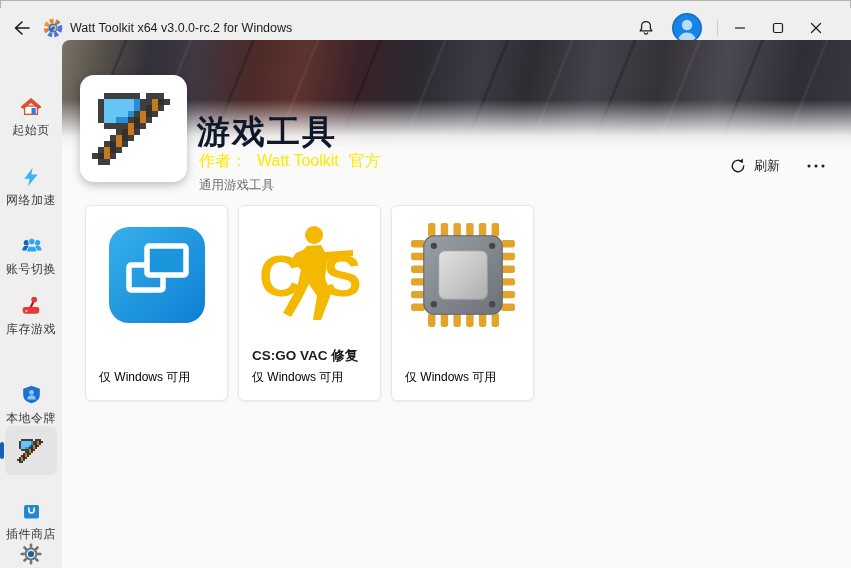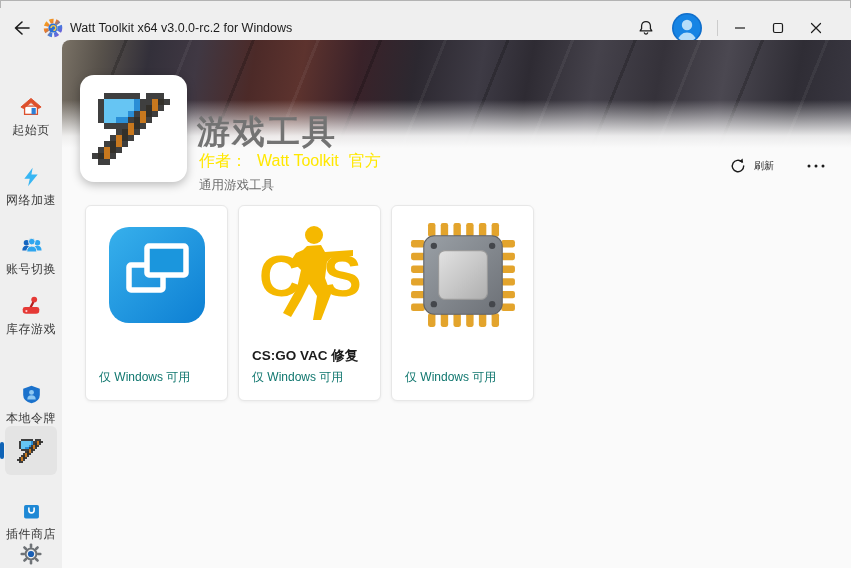--- a/index.html
+++ b/index.html
@@ -30,35 +30,35 @@
   
   .content{position:absolute;left:62px;top:40px;width:789px;height:528px;background:#fafafa;
            border-top-left-radius:8px;overflow:hidden;}
   .banner{position:absolute;left:0;top:0;width:100%;height:150px;
     background:
       linear-gradient(180deg,rgba(250,250,250,0) 0%,rgba(250,250,250,0) 40%,rgba(250,250,250,.92) 64%,#fafafa 72%),
       repeating-linear-gradient(112deg,rgba(255,255,255,.05) 0 3px,rgba(255,255,255,0) 3px 58px,rgba(0,0,0,.20) 58px 61px,rgba(0,0,0,0) 61px 118px),
       linear-gradient(100deg,#7a7266 0%,#58524b 5%,#33303a 11%,#403843 17%,#4c2a28 24%,#5d332e 30%,#3a2229 37%,#2c2830 44%,#3e3b45 52%,#2e2b33 58%,#45424b 66%,#35323a 74%,#4b4851 82%,#2f2d35 91%,#3b3943 100%);}
   .hero-card{position:absolute;left:18px;top:35px;width:107px;height:107px;background:#ffffff;border-radius:14px;
              box-shadow:0 3px 10px rgba(0,0,0,.25);display:flex;align-items:center;justify-content:center;}
-  .page-title{position:absolute;left:135px;top:70px;font-size:33px;font-weight:600;color:#737373;letter-spacing:2px;}
+  .page-title{position:absolute;left:135px;top:70px;font-size:33px;font-weight:600;color:#0f172a;letter-spacing:2px;}
   .author-line{position:absolute;left:137px;top:111px;font-size:16px;color:#ffe800;white-space:nowrap;}
   .author-line .gap{display:inline-block;width:10px;}
   .desc-line{position:absolute;left:137px;top:137px;font-size:12.5px;color:#6b6b6b;}
   .refresh-btn{position:absolute;left:668px;top:114px;height:24px;display:flex;align-items:center;gap:8px;
-               cursor:pointer;color:#1b1b1b;font-size:10px;}
+               cursor:pointer;color:#1b1b1b;font-size:13px;}
   .more-btn{position:absolute;left:740px;top:114px;width:28px;height:24px;display:flex;align-items:center;justify-content:center;cursor:pointer;}
 
   
   .cards{position:absolute;left:23px;top:165px;display:flex;gap:10px;}
   .card{width:143px;height:196px;background:#ffffff;border:1px solid #e7e7e7;border-radius:6px;
         box-shadow:0 1px 3px rgba(0,0,0,.06);position:relative;cursor:pointer;}
   .card-ic{position:absolute;left:50%;top:16px;transform:translateX(-50%);}
   .card-title{position:absolute;left:13px;top:141px;font-size:13.5px;font-weight:600;color:#1b1b1b;white-space:nowrap;}
-  .card-sub{position:absolute;left:13px;top:163px;font-size:12px;color:#0f766e;white-space:nowrap;}
+  .card-sub{position:absolute;left:13px;top:163px;font-size:12px;color:#000000;white-space:nowrap;}
 </style>
 </head>
 <body>
 
 <div class="window">
 
   <div class="titlebar">
     <svg class="tb-back" viewBox="0 0 20 18">
       <path d="M10 3 L3.5 9 L10 15 M3.5 9 H17" fill="none" stroke="#1b1b1b" stroke-width="1.6" stroke-linecap="round" stroke-linejoin="round"></path>
     </svg>

